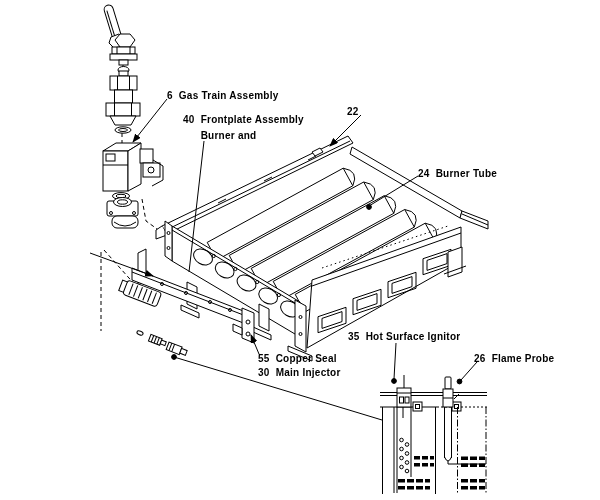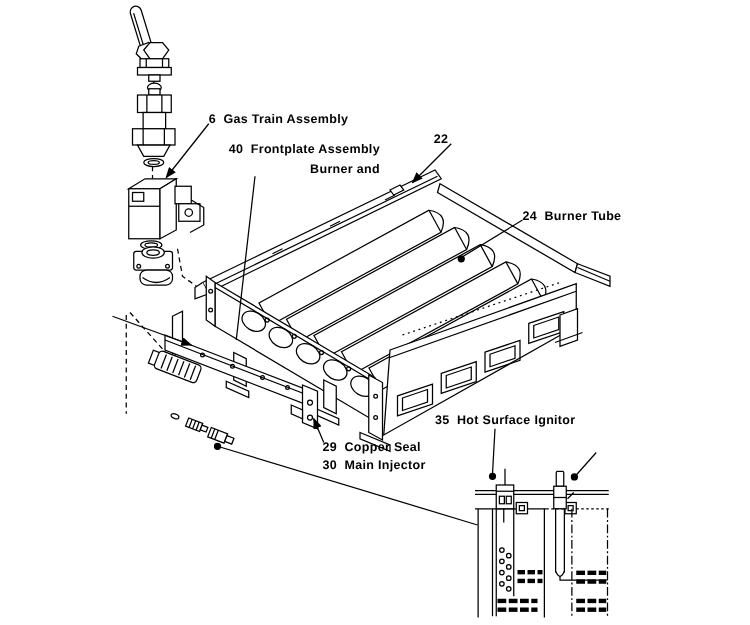--- a/index.html
+++ b/index.html
@@ -3,21 +3,21 @@
 <meta charset="utf-8">
 <style>
   html,body{margin:0;padding:0;background:#fff;}
   .stage{position:relative;width:600px;height:500px;background:#fff;overflow:hidden;
          font-family:"Liberation Sans", sans-serif;}
   svg{position:absolute;left:0;top:0;}
   .callout{position:absolute;display:flex;gap:6px;color:#000;font-weight:bold;
            font-size:10px;letter-spacing:.25px;line-height:16px;white-space:nowrap;}
   .callout .num{flex:0 0 auto;}
   .callout .txt{display:flex;flex-direction:column;}
-  .ln{display:block;text-align:right;}
+  .ln{display:block;}
 </style>
 </head>
 <body>
 
 <div class="stage">
 
 <svg width="600" height="500" viewBox="0 0 600 500" stroke="#000" fill="none" stroke-width="1">
   <defs>
     <marker id="arw" markerWidth="9" markerHeight="7" refX="8" refY="3.5" orient="auto">
       <path d="M0,0 L9,3.5 L0,7 Z" fill="#000" stroke="none"></path>
@@ -354,23 +354,29 @@
 </div>
 
 
 <div class="callout" style="left:348px;top:329px">
   <span class="num">35</span>
   <span class="txt">
         <span class="ln">Hot Surface Ignitor</span>
       </span>
 </div>
 
+<div class="callout" style="left:474px;top:351px">
+  <span class="num">26</span>
+  <span class="txt">
+        <span class="ln">Flame Probe</span>
+      </span>
+</div>
 
 <div class="callout" style="left:258px;top:351px">
-  <span class="num">29</span>
+  <span class="num">55</span>
   <span class="txt">
         <span class="ln">Copper Seal</span>
       </span>
 </div>
 
 <div class="callout" style="left:258px;top:365px">
   <span class="num">30</span>
   <span class="txt">
         <span class="ln">Main Injector</span>
       </span>

